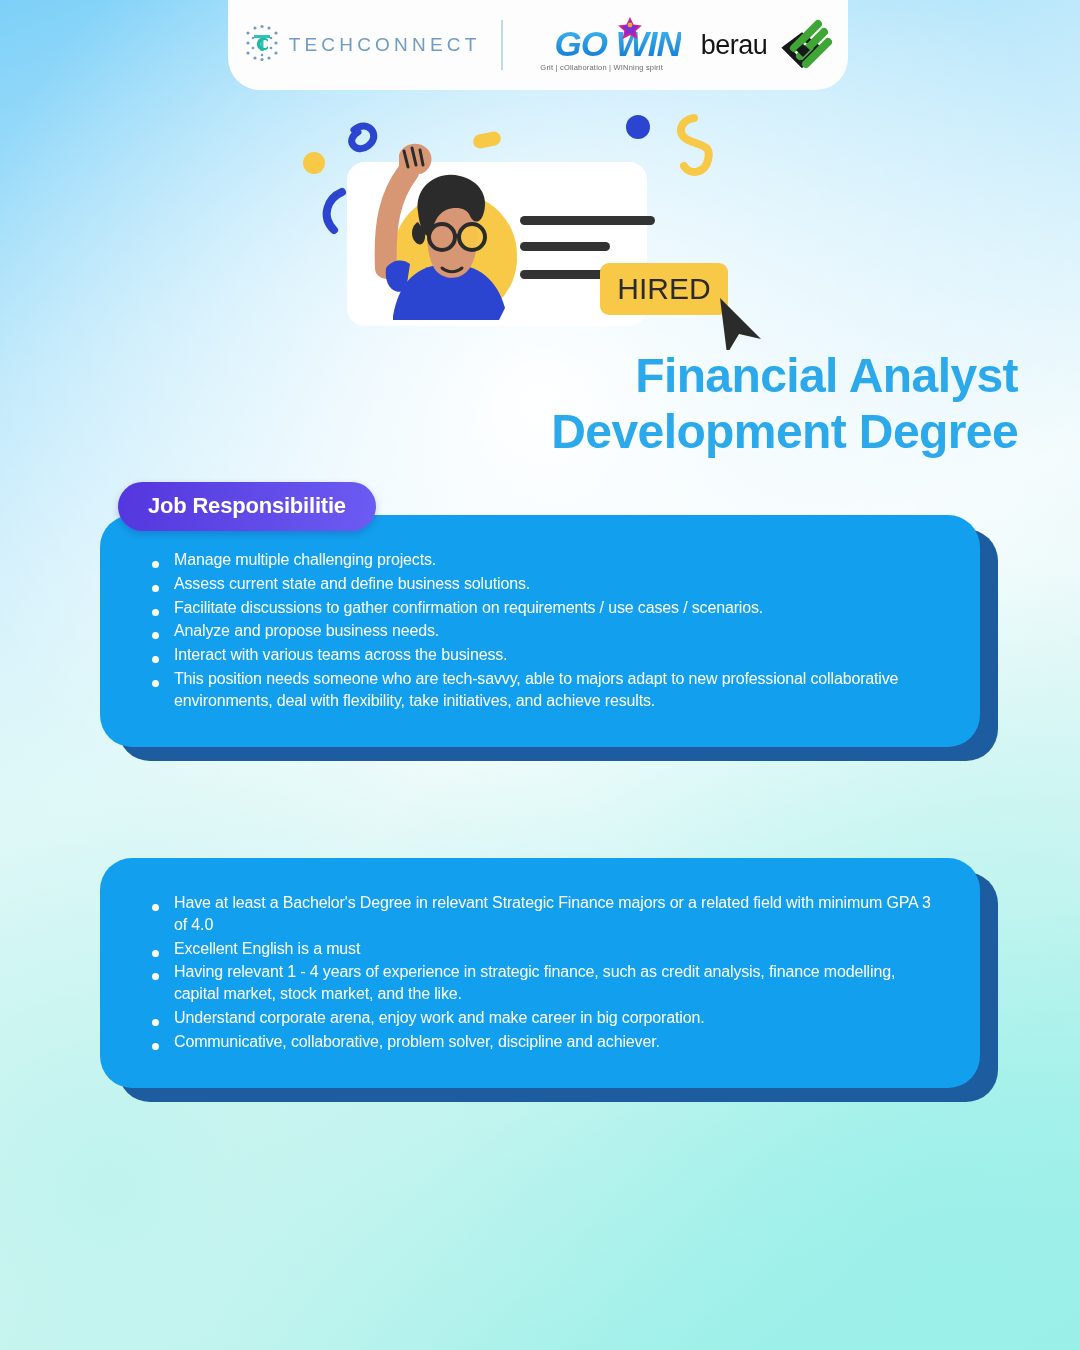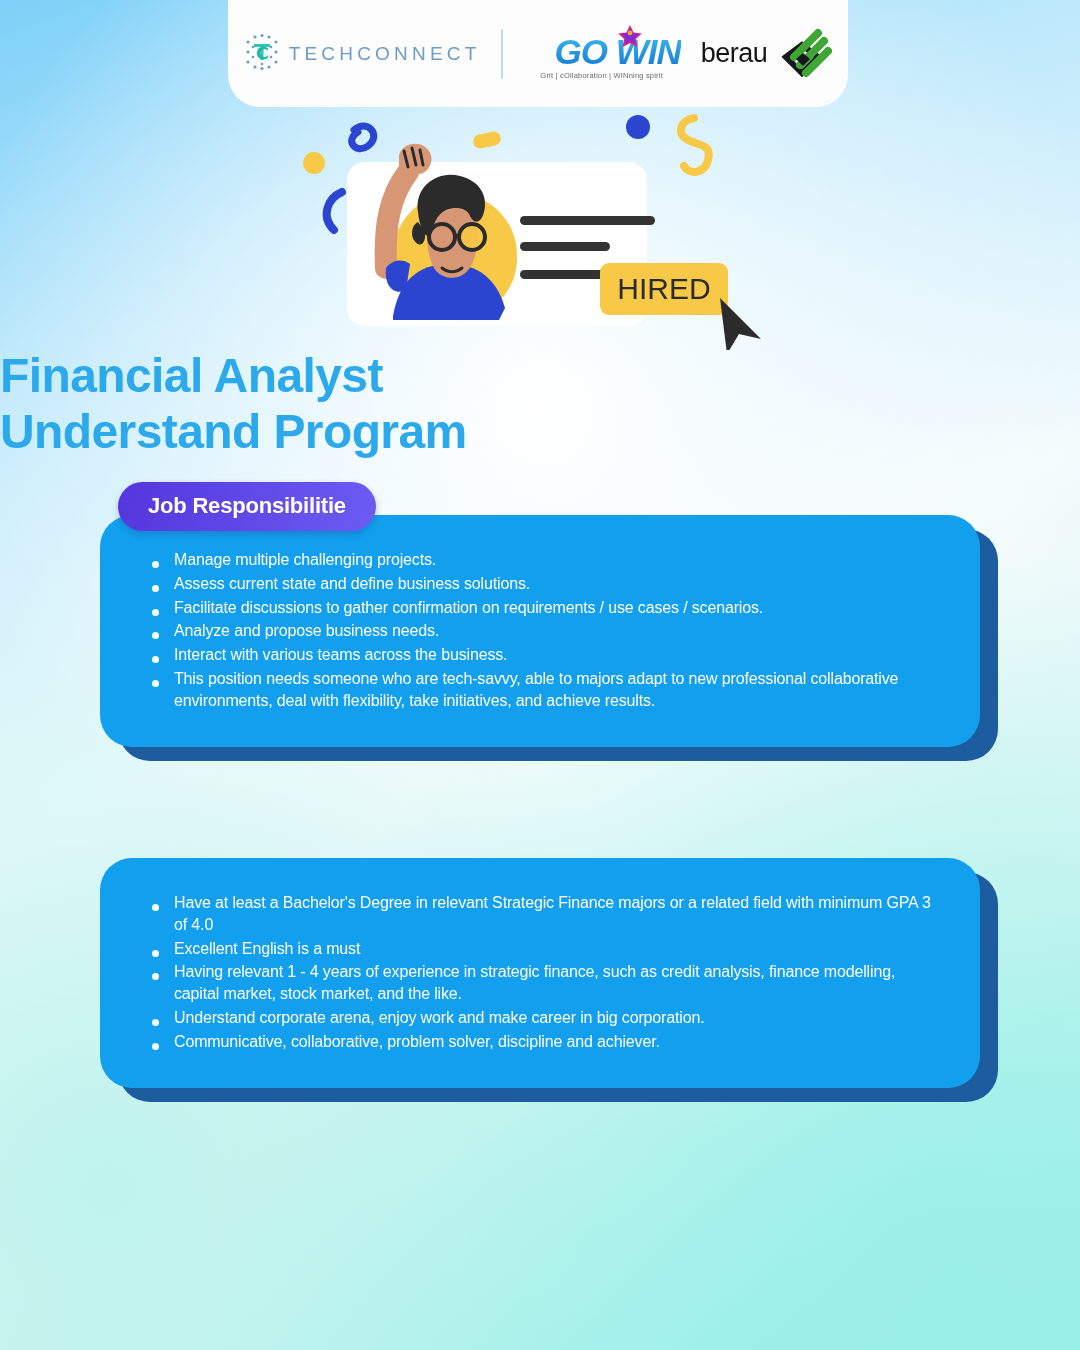--- a/index.html
+++ b/index.html
@@ -17,21 +17,21 @@
       radial-gradient(circle at 88% 96%, #9BF0E9 0%, rgba(155,240,233,0) 46%),
       radial-gradient(circle at 10% 88%,  #BFF3EE 0%, rgba(191,243,238,0) 40%),
       radial-gradient(circle at 50% 30%,  #FFFFFF 0%, rgba(255,255,255,0) 55%),
       linear-gradient(160deg, #7DD0F8 0%, #BCE8FB 22%, #F2FBFD 48%, #DFF7F4 74%, #8FEDE6 100%);
     overflow:hidden;
   }
 
   
   .logo-bar {
     position:absolute; top:0; left:228px;
-    width:620px; height:107px;
+    width:620px; height:90px;
     background:#FDFDFD;
     border-bottom-left-radius:32px;
     border-bottom-right-radius:32px;
     display:flex; align-items:center; justify-content:center;
     gap:20px;
   }
   .logo-techconnect { display:flex; align-items:center; gap:9px; }
   .tc-word {
     font-size:19px; letter-spacing:4.2px; font-weight:400;
     color:#6E9CC4;
@@ -53,22 +53,22 @@
 
   .logo-berau { display:flex; align-items:center; gap:5px; }
   .berau-word { font-size:27px; color:#151515; font-weight:400; letter-spacing:-0.5px; }
 
   
   .hero { position:absolute; top:100px; left:290px; width:500px; height:250px; }
   .hero svg { width:100%; height:100%; display:block; }
 
   
   .title {
-    position:absolute; top:348px; left:0; width:1007px;
-    text-align:left;
+    position:absolute; top:348px; left:11px; width:1007px;
+    text-align:right;
     color:#2BA9EB;
     font-size:48px; font-weight:800; line-height:1.16;
     letter-spacing:-0.6px;
   }
   .title-line { display:block; }
 
   
   .section { position:absolute; left:0; width:1080px; }
   .section-resp { top:482px; }
   .section-req  { top:874px; }
@@ -236,21 +236,21 @@
         <rect x="310" y="163" width="128" height="52" rx="9" fill="#F8C847"></rect>
         <text x="374" y="199" text-anchor="middle" font-family="'Liberation Sans',sans-serif" font-size="30" fill="#2B2B2B">HIRED</text>
       </g>
 
       <path d="M430 198l7 56 12-20 22 5z" fill="#2B2B2B"></path>
     </svg>
   </div>
 
   <h1 class="title">
     <span class="title-line">Financial Analyst</span>
-    <span class="title-line">Understand Program</span>
+    <span class="title-line">Development Degree</span>
   </h1>
 
   <div class="section section-resp">
     <div class="badge">Job Responsibilitie</div>
     <div class="card-wrap">
       <div class="card-shadow"></div>
       <div class="card">
         <ul class="bullets">
           <li>Manage multiple challenging projects.</li>
           <li>Assess current state and define business solutions.</li>

